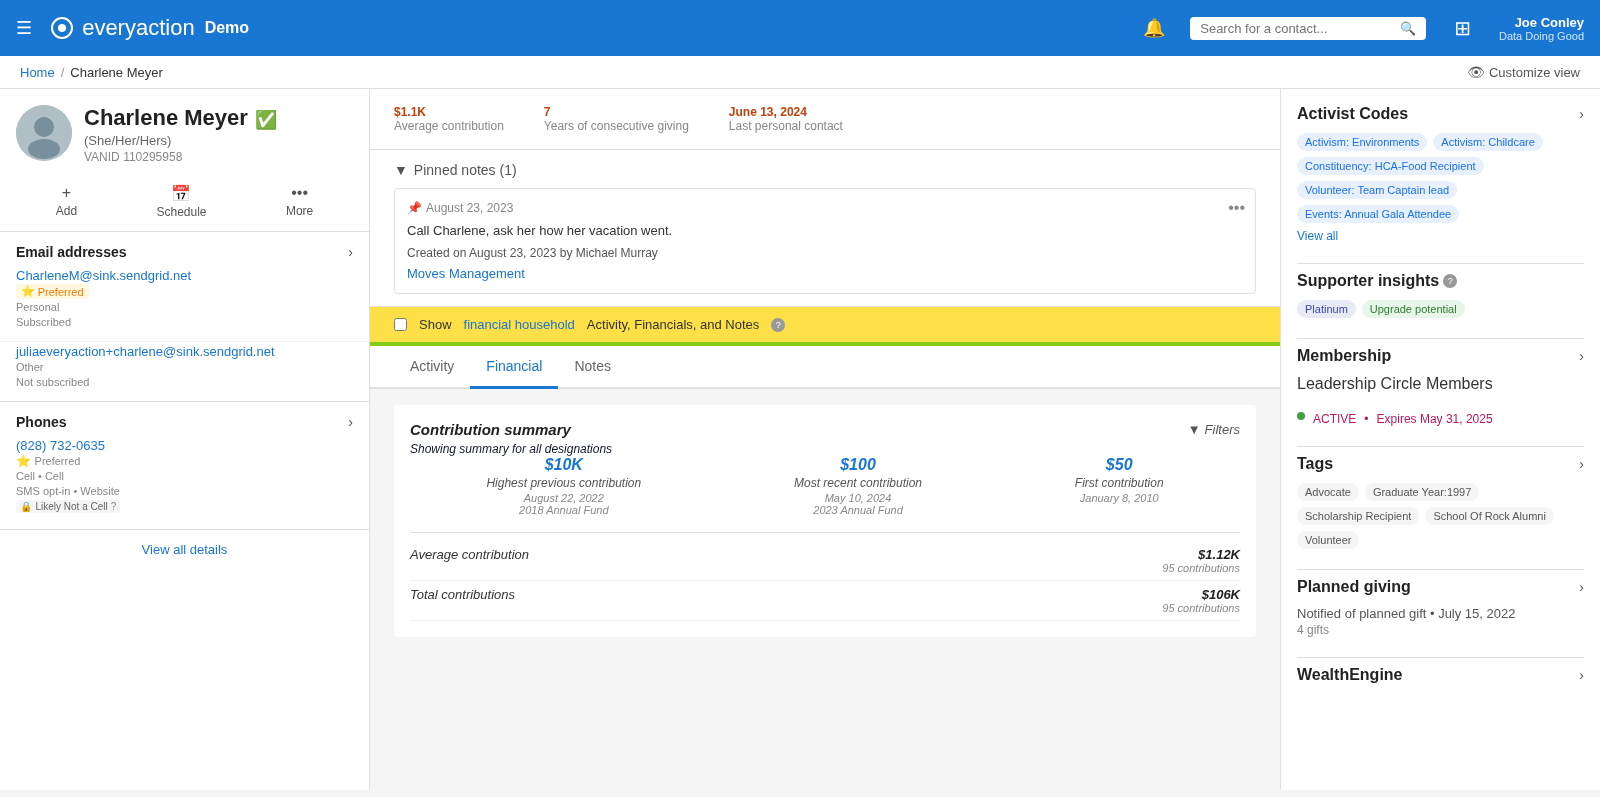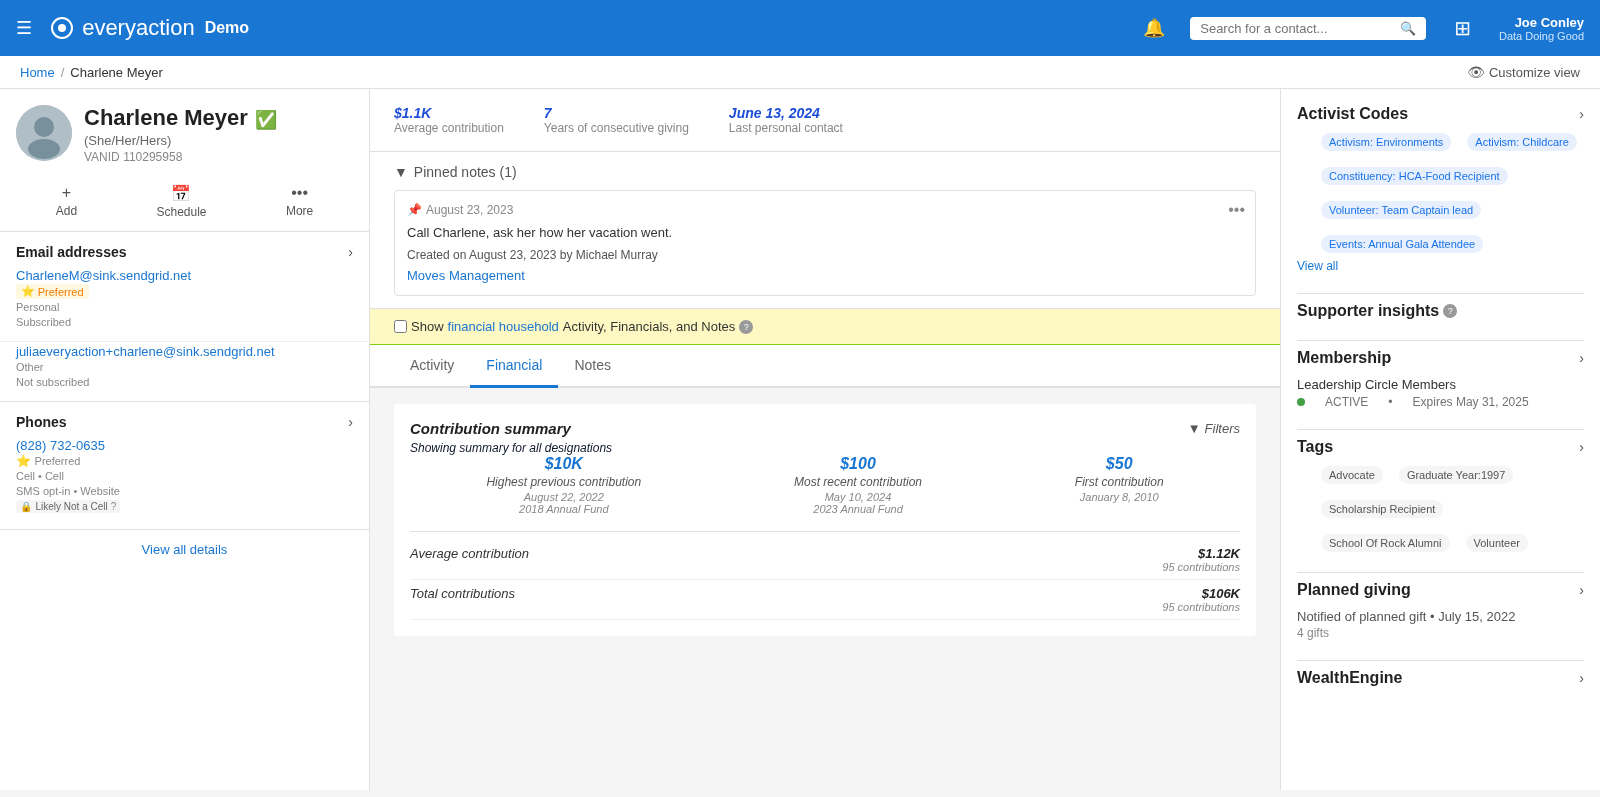--- a/index.html
+++ b/index.html
@@ -159,21 +159,21 @@
 
     
     .stats-bar {
       background: white;
       display: flex;
       padding: 16px 24px;
       gap: 40px;
       border-bottom: 1px solid #e0e0e0;
     }
     .stat-item {}
-    .stat-value { font-size: 14px; font-weight: 600; color: #1d4ed8; font-style: italic; }
+    .stat-value { font-size: 12px; font-weight: 600; color: #c2410c; }
     .stat-label { font-size: 12px; color: #888; }
 
     
     .pinned-notes {
       background: white;
       margin: 0;
       padding: 12px 24px;
       border-bottom: 1px solid #e0e0e0;
     }
     .pinned-header { display: flex; align-items: center; gap: 6px; font-size: 14px; color: #555; cursor: pointer; }
@@ -187,27 +187,27 @@
     }
     .note-date { font-size: 12px; color: #888; display: flex; align-items: center; gap: 4px; }
     .note-body { font-size: 13px; color: #333; margin: 8px 0; }
     .note-created { font-size: 12px; color: #888; }
     .note-created span { color: #555; }
     .note-link { color: #1976d2; font-size: 13px; text-decoration: none; display: inline-block; margin-top: 6px; }
     .note-menu { position: absolute; top: 10px; right: 10px; color: #888; cursor: pointer; font-size: 16px; }
 
     
     .household-bar {
-      background: #fef9c3;
+      background: #fde047;
       padding: 10px 24px;
       display: flex;
       align-items: center;
-      gap: 4px;
+      gap: 12px;
       font-size: 13px;
-      border-bottom: 1px solid #84cc16;
+      border-bottom: 4px solid #84cc16;
     }
     .household-bar input { cursor: pointer; }
     .household-link { color: #1976d2; text-decoration: none; }
 
     
     .tabs-bar {
       background: white;
       display: flex;
       padding: 0 24px;
       border-bottom: 2px solid #e0e0e0;
@@ -259,39 +259,39 @@
       border-left: 1px solid #e0e0e0;
       overflow-y: auto;
       padding: 16px;
     }
 
     
     .rp-section { margin-bottom: 20px; }
     .rp-section-header { display: flex; align-items: center; justify-content: space-between; margin-bottom: 10px; }
     .rp-section-title { font-size: 16px; font-weight: 600; color: #222; }
     .rp-arrow { color: #555; cursor: pointer; font-size: 14px; }
-    .chips-wrap { display: flex; flex-wrap: wrap; gap: 16px; margin-left: 24px; }
+    .chips-wrap { display: flex; flex-wrap: wrap; gap: 6px; }
     .chip {
       background: #e8f0fe;
       color: #1a73e8;
       font-size: 11px;
       padding: 3px 8px;
       border-radius: 12px;
       white-space: nowrap;
     }
     .view-all-link { color: #1976d2; font-size: 12px; text-decoration: none; cursor: pointer; display: inline-block; margin-top: 6px; }
 
     
     .insight-chips { display: flex; gap: 6px; }
     .insight-chip-platinum { background: #e8eaf6; color: #3949ab; font-size: 11px; padding: 3px 8px; border-radius: 12px; }
     .insight-chip-upgrade { background: #e8f5e9; color: #2e7d32; font-size: 11px; padding: 3px 8px; border-radius: 12px; }
 
     
-    .membership-name { font-size: 13px; color: #333; margin-bottom: 3px; }
-    .membership-status { display: flex; align-items: center; gap: 20px; font-size: 12px; color: #737373; }
+    .membership-name { font-size: 16px; color: #333; margin-bottom: 19px; }
+    .membership-status { display: flex; align-items: flex-start; gap: 8px; font-size: 12px; color: #be185d; }
     .status-dot { width: 8px; height: 8px; background: #43a047; border-radius: 50%; display: inline-block; }
 
     
     .tag-chip {
       background: #f5f5f5;
       color: #555;
       font-size: 11px;
       padding: 3px 8px;
       border-radius: 12px;
       white-space: nowrap;
@@ -552,20 +552,24 @@
 
     <hr class="separator">
 
     <div class="rp-section">
       <div class="rp-section-header">
         <div style="display:flex;align-items:center;gap:4px;">
           <span class="rp-section-title">Supporter insights</span>
           <span style="background:#999;color:white;border-radius:50%;width:14px;height:14px;font-size:9px;display:inline-flex;align-items:center;justify-content:center;">?</span>
         </div>
       </div>
+      <div class="insight-chips">
+        <span class="insight-chip-platinum">Platinum</span>
+        <span class="insight-chip-upgrade">Upgrade potential</span>
+      </div>
     </div>
 
     <hr class="separator">
 
     <div class="rp-section">
       <div class="rp-section-header">
         <span class="rp-section-title">Membership</span>
         <span class="rp-arrow">›</span>
       </div>
       <div class="membership-name">Leadership Circle Members</div>

